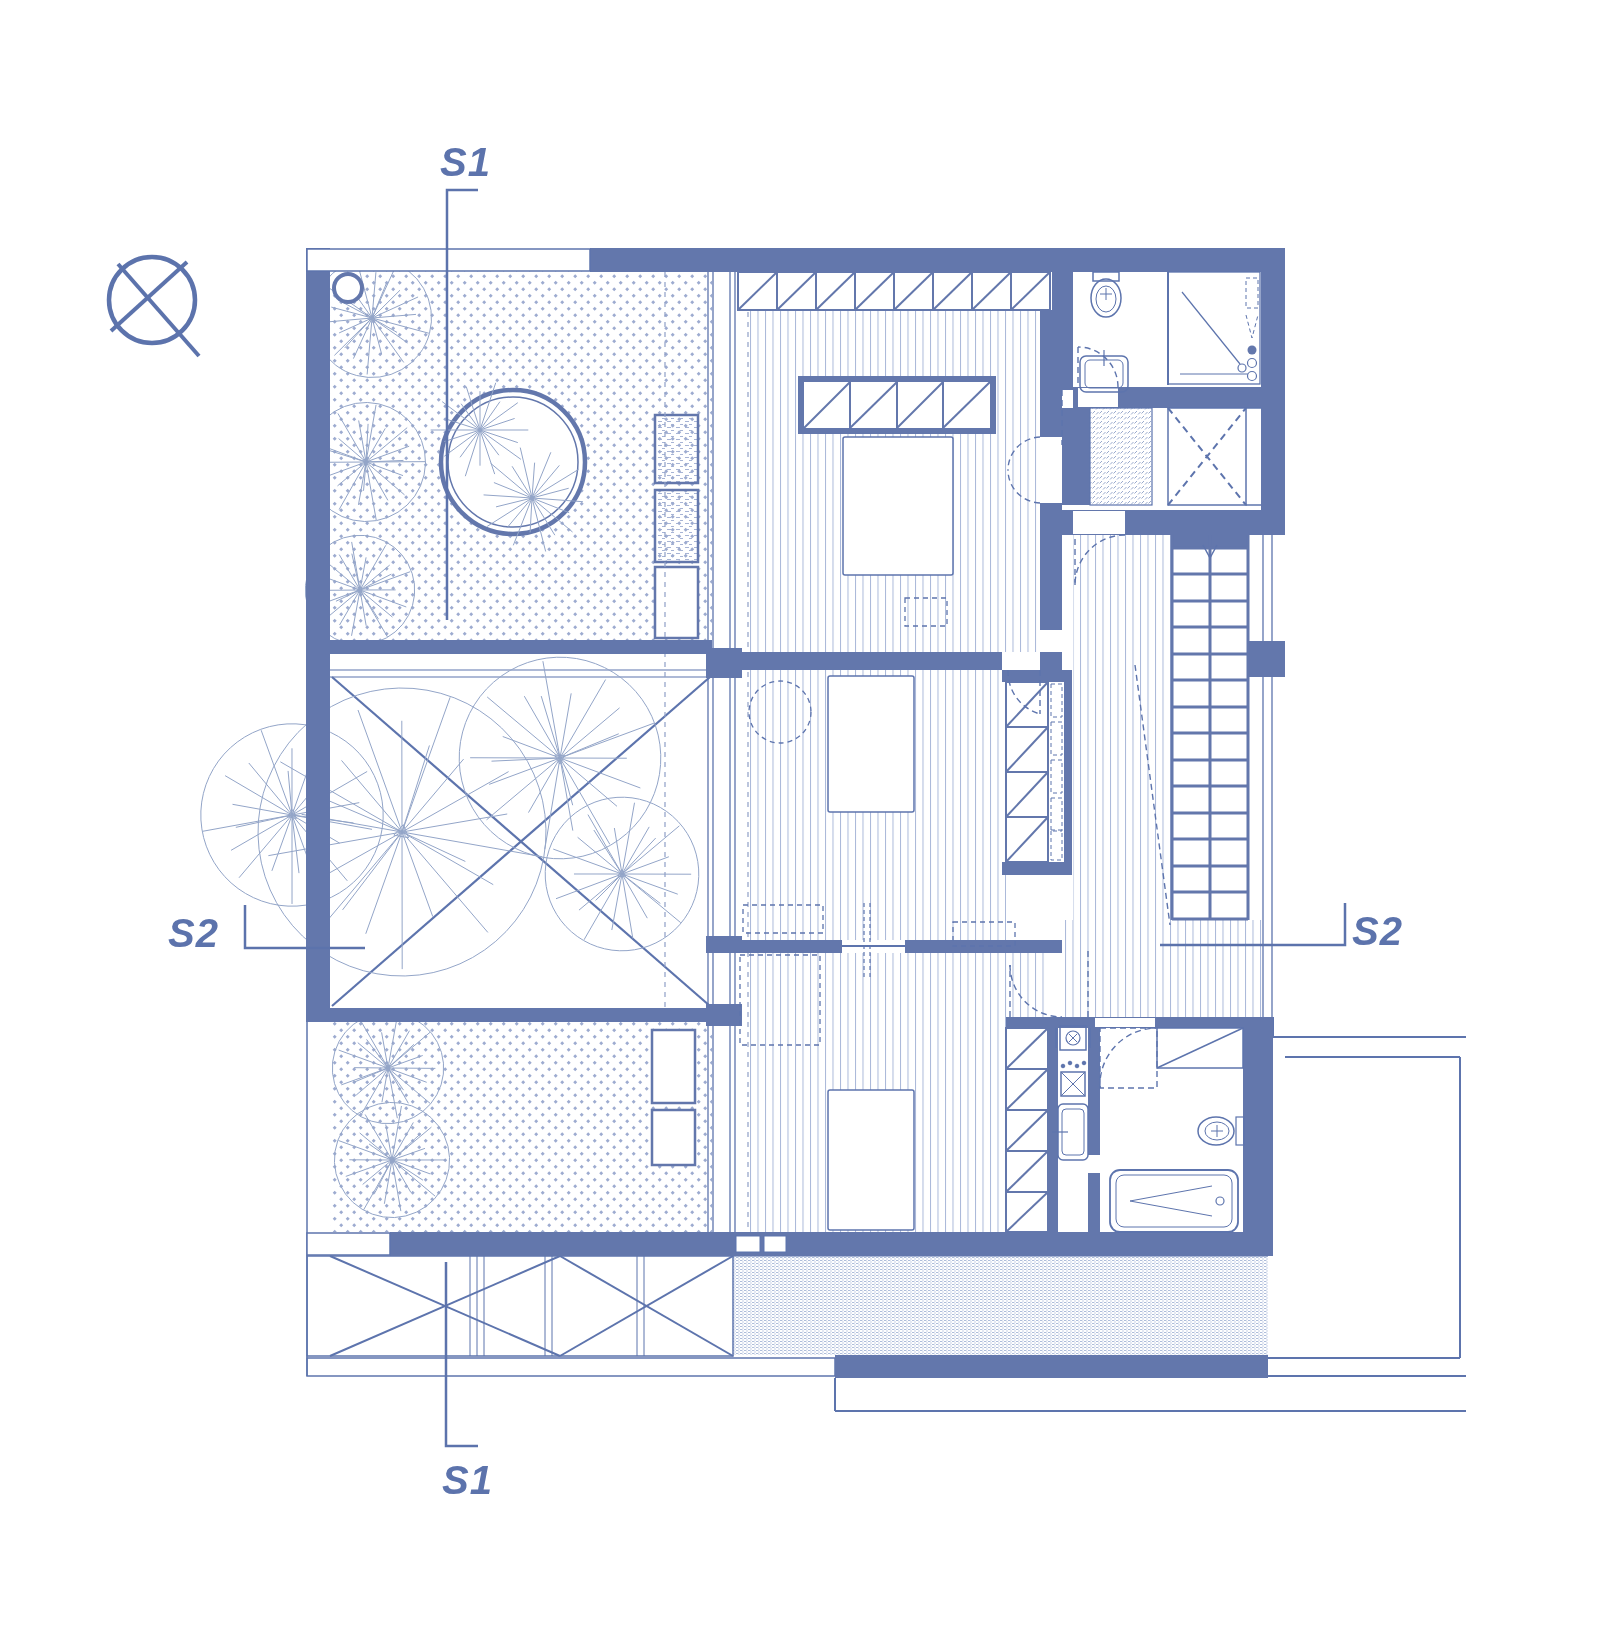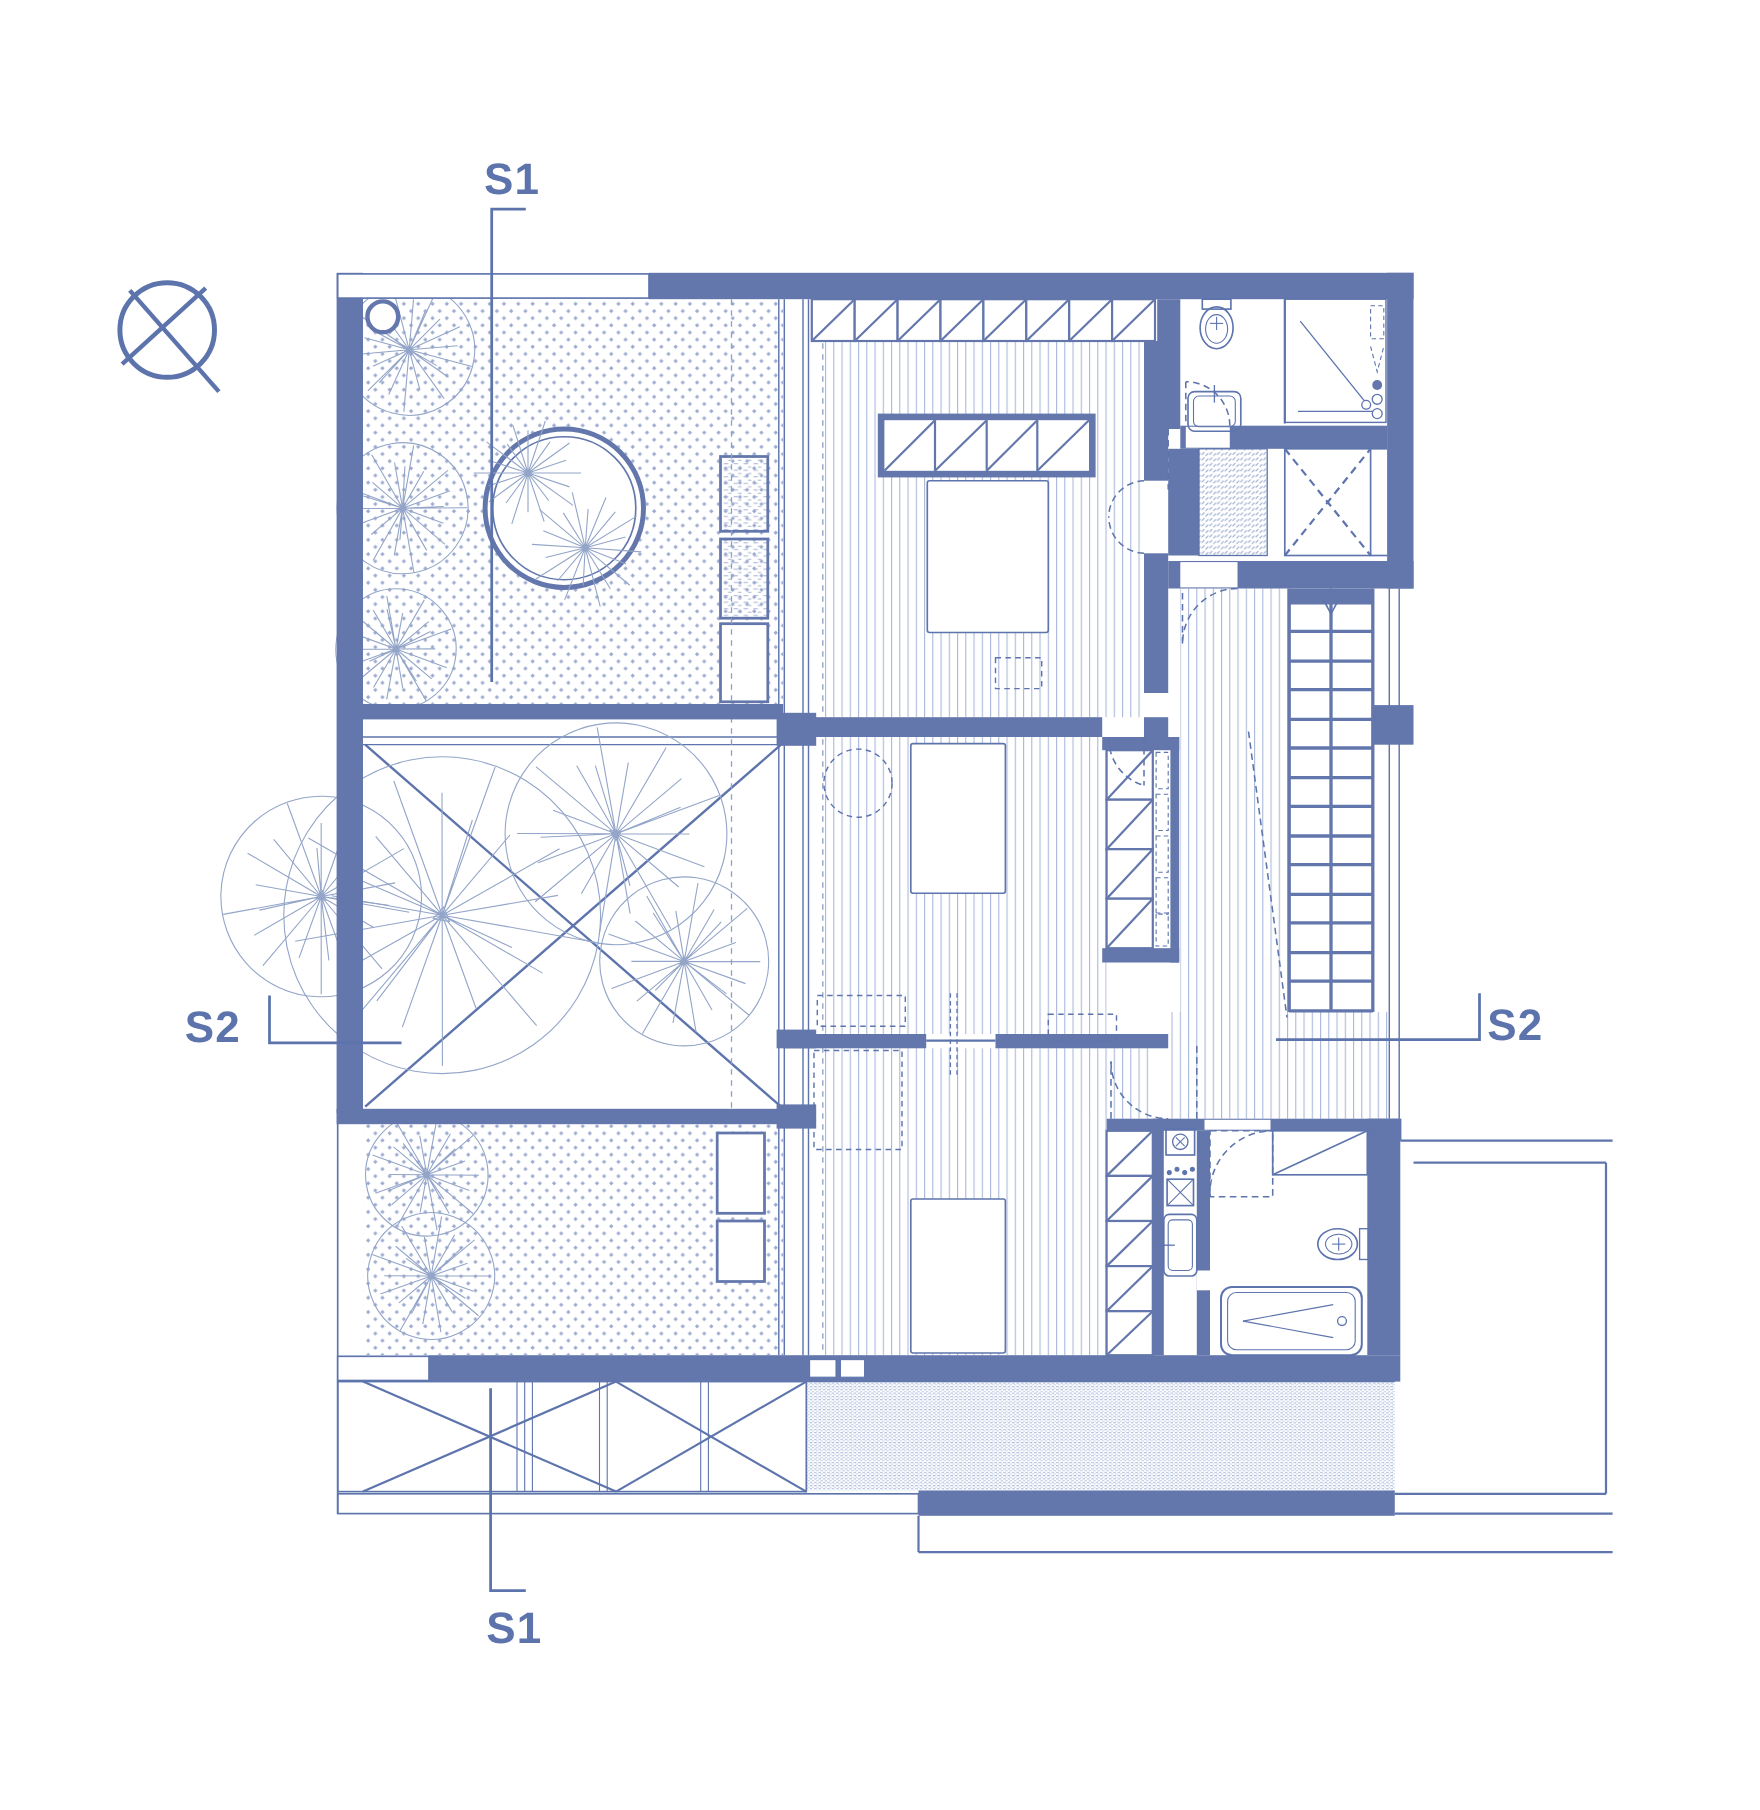--- a/index.html
+++ b/index.html
@@ -1,17 +1,17 @@
 <!DOCTYPE html>
 <html><head>
 <meta charset="utf-8">
 <style>
   html,body{margin:0;padding:0;background:#ffffff;}
   #stage{position:relative;width:1466px;height:1645px;background:#fff;overflow:hidden;
-         font-family:"Liberation Sans", sans-serif;}
+         font-family:"Liberation Sans", sans-serif;font-style:italic;}
   svg{position:absolute;left:0;top:0;}
   .marker-label{fill:#5c73ac;font-size:40px;font-weight:bold;letter-spacing:1px;}
 </style>
 </head>
 <body>
 
 <div id="stage">
 <svg width="1600" height="1645" viewBox="0 0 1600 1645">
   <defs>
 

